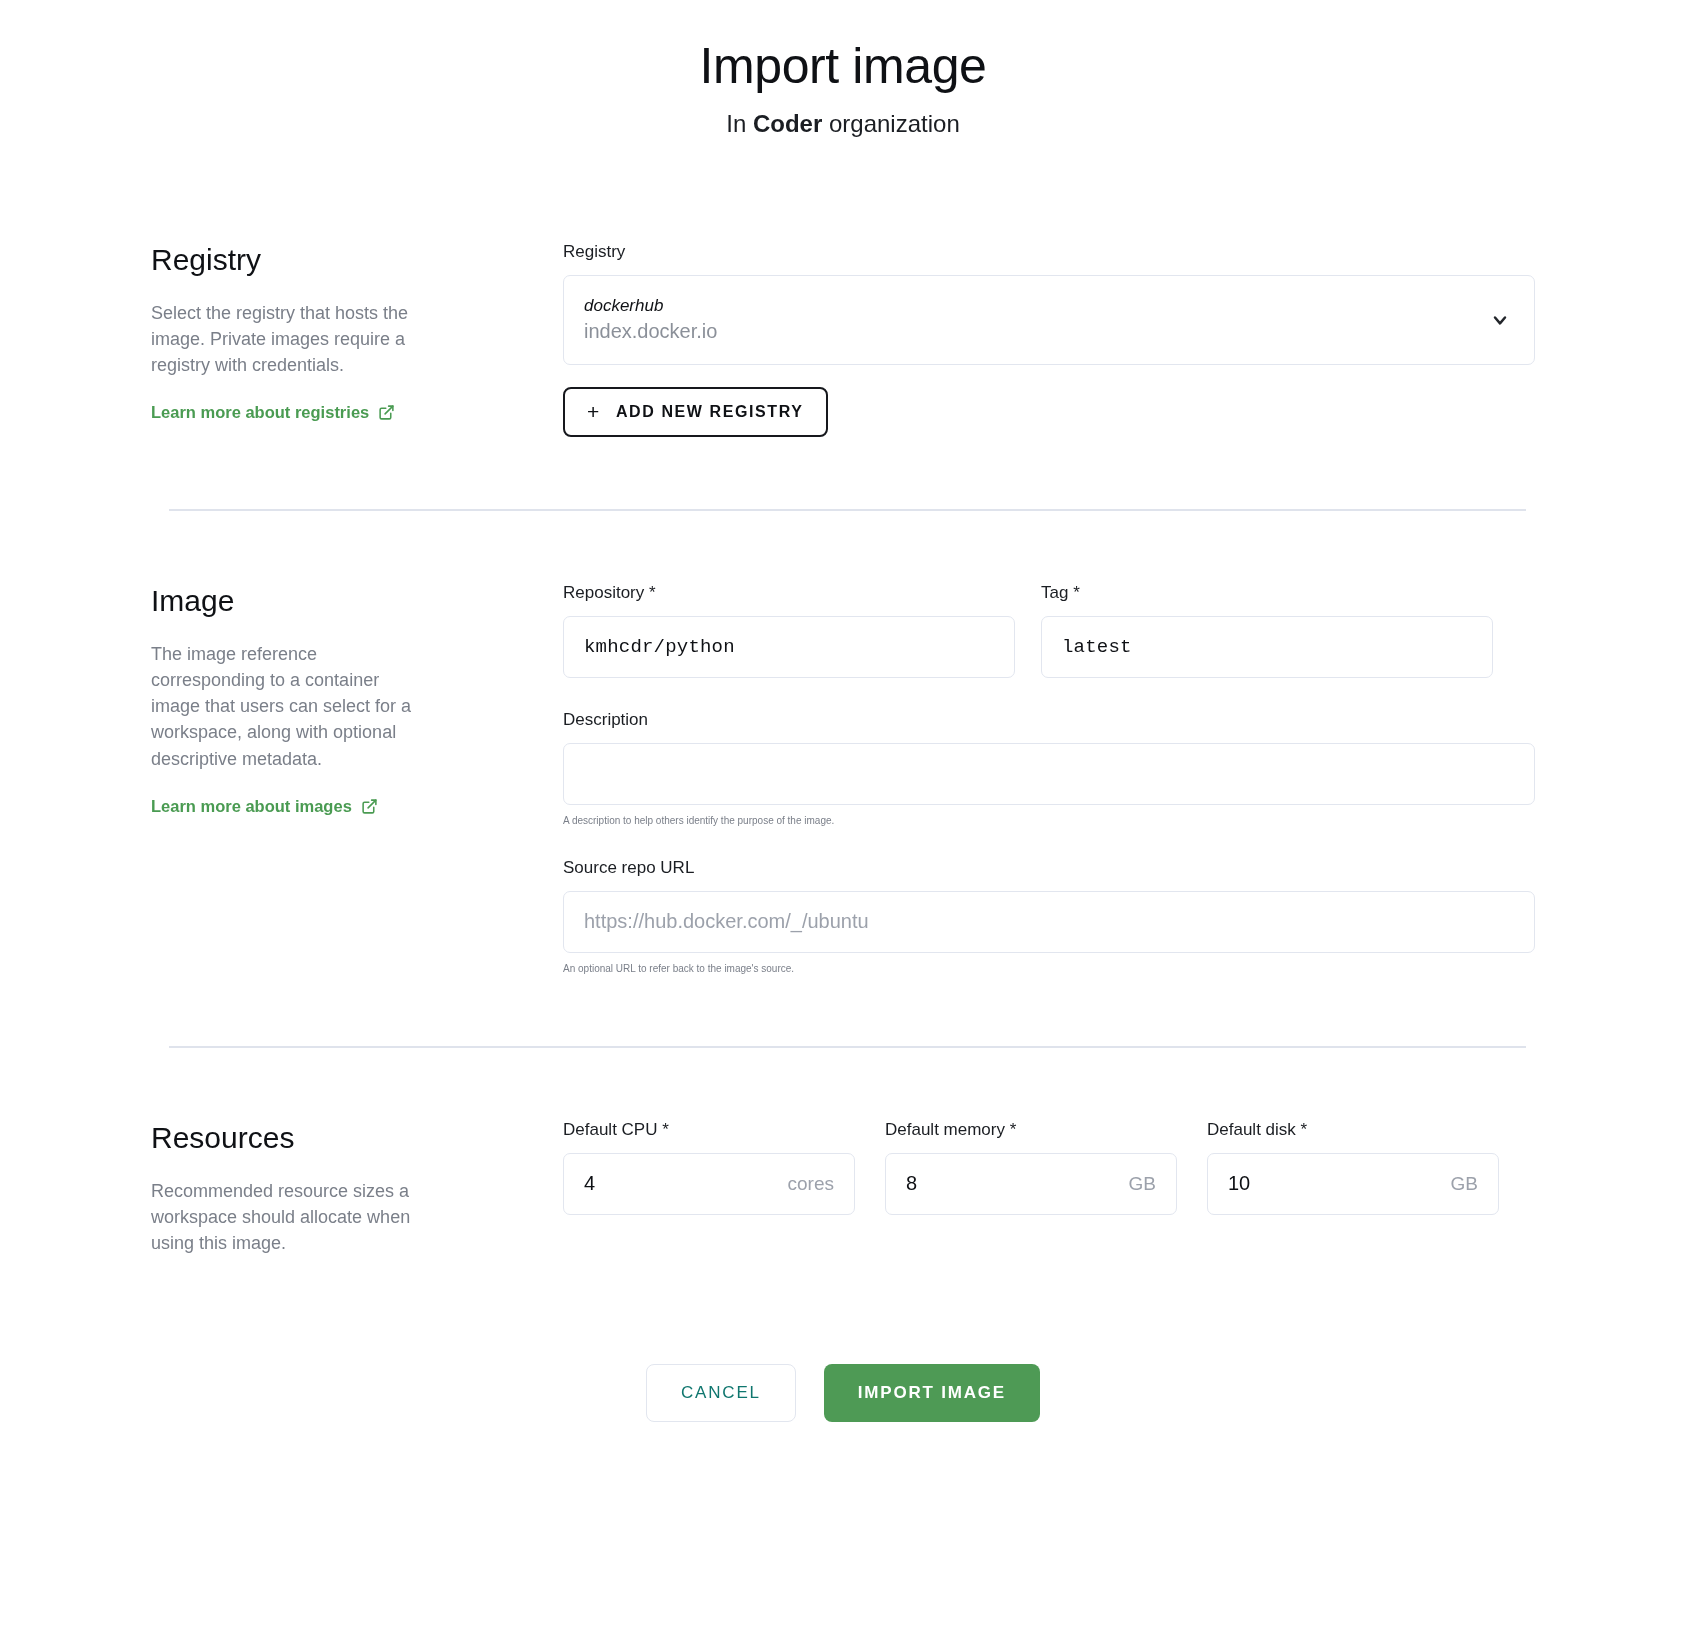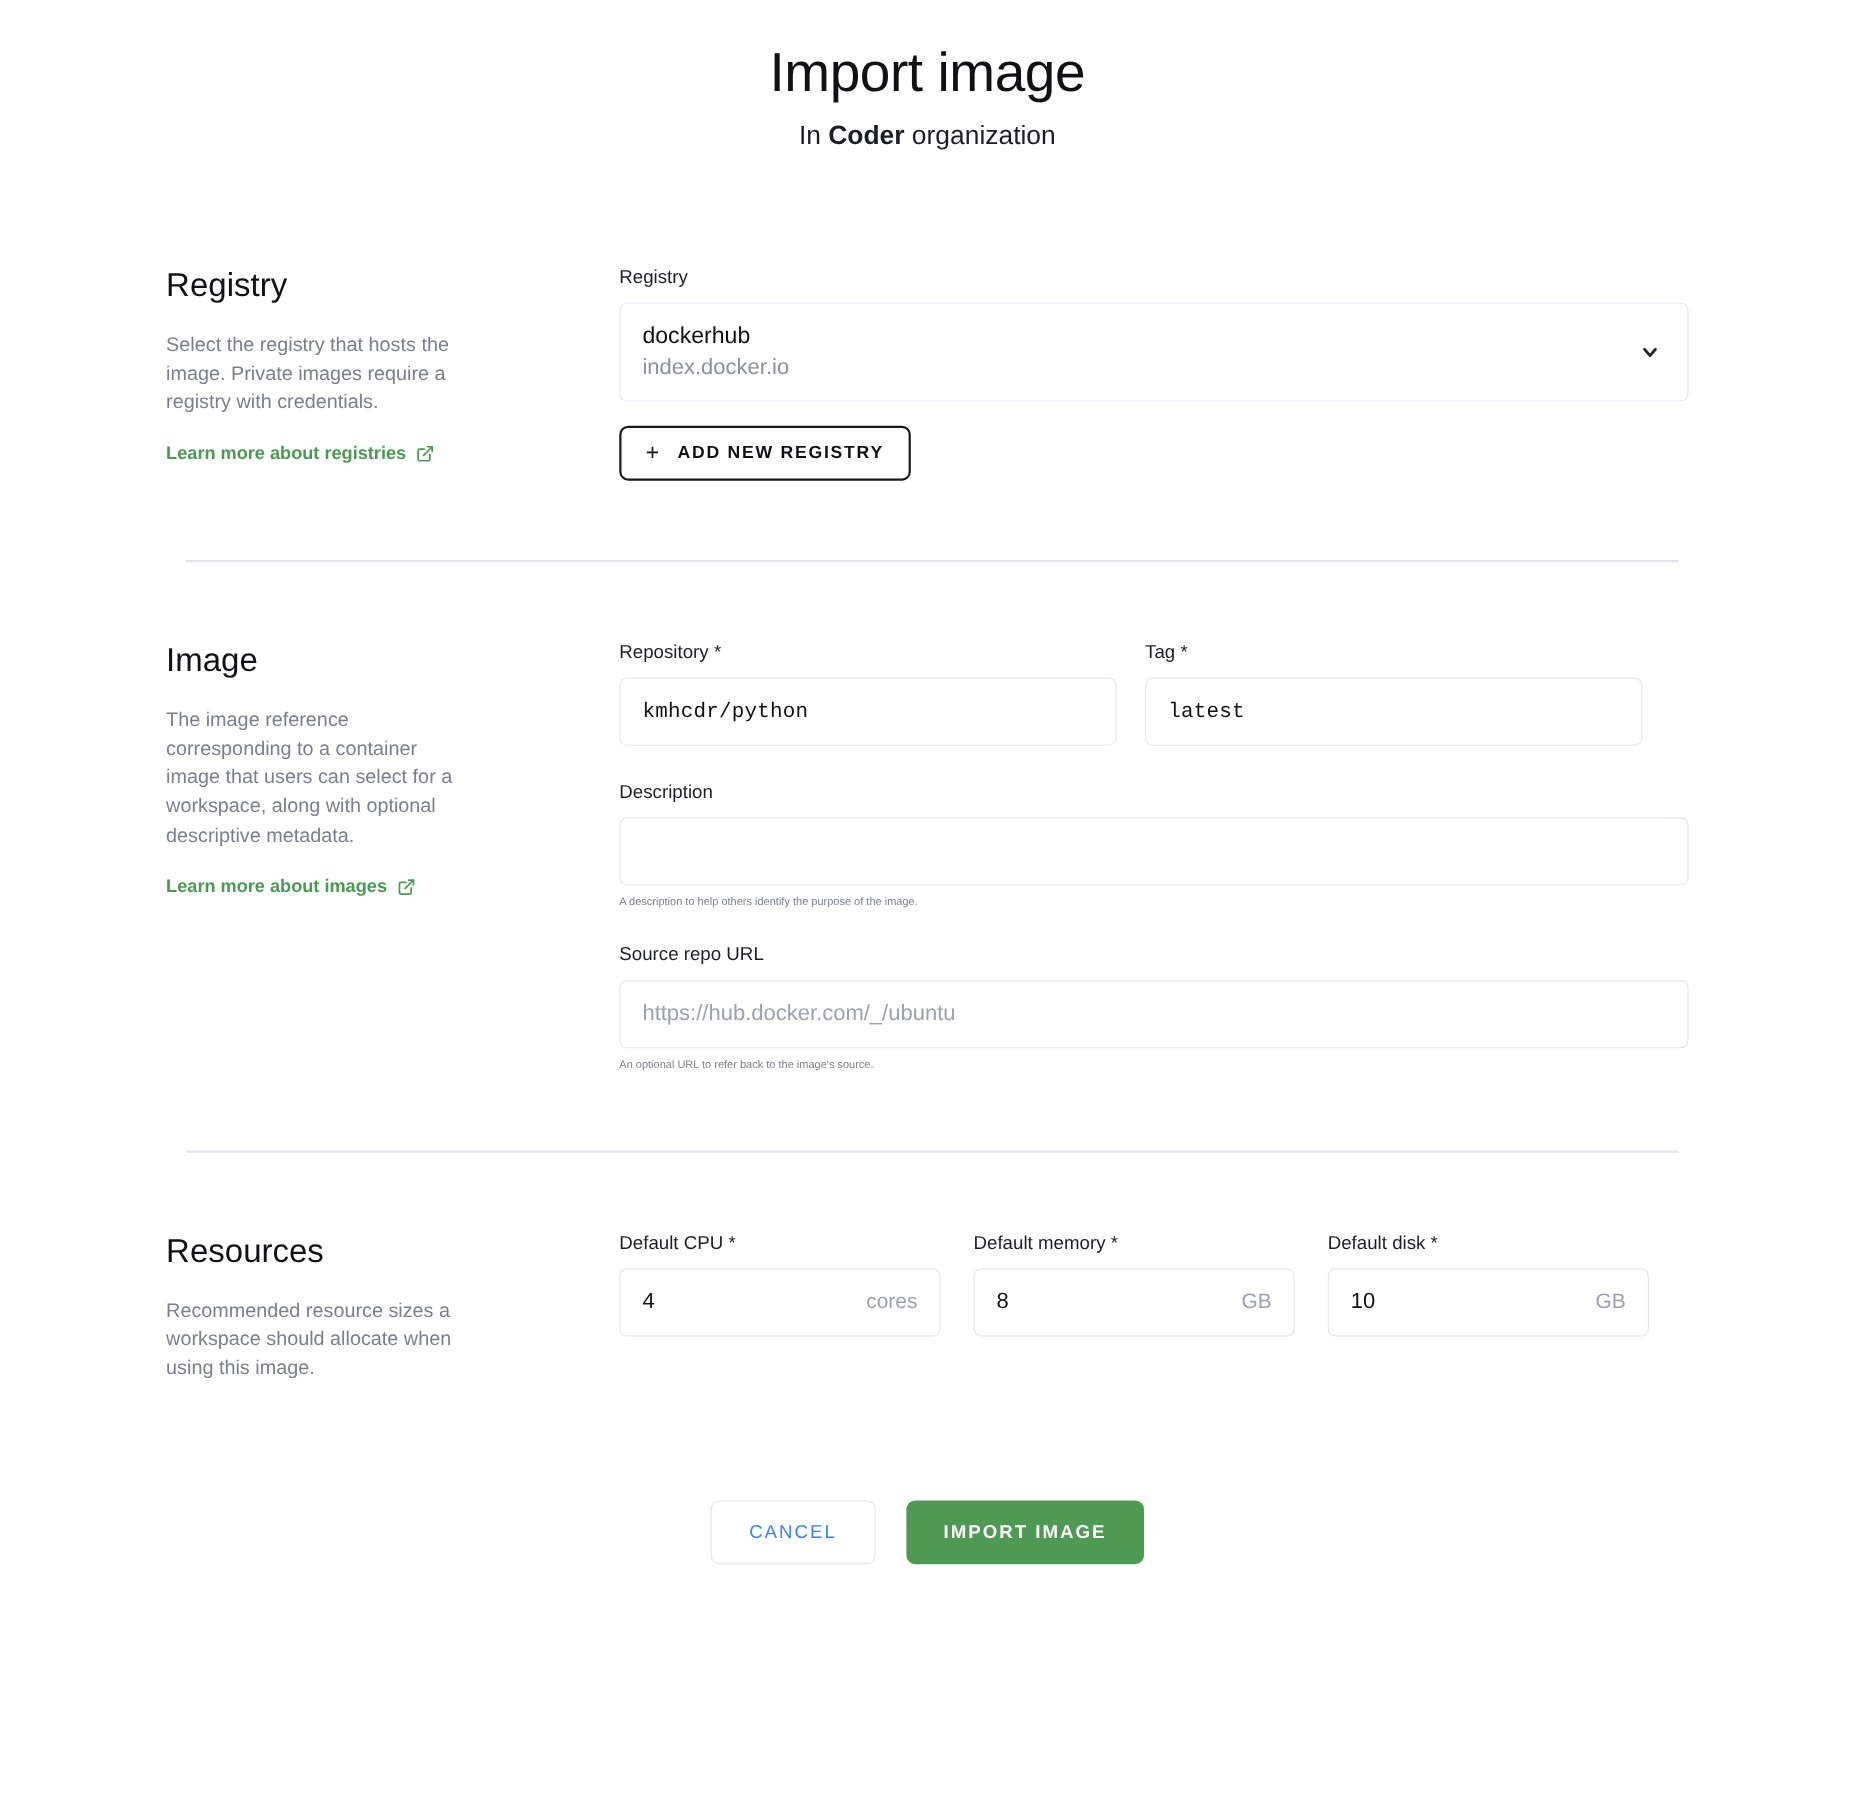--- a/index.html
+++ b/index.html
@@ -147,21 +147,21 @@
     background: #ffffff;
     min-height: 90px;
     display: flex;
     align-items: center;
     padding: 0 24px 0 20px;
     width: 100%;
     cursor: pointer;
     position: relative;
   }
   .select-main { display: flex; flex-direction: column; gap: 3px; }
-  .select-primary { font-size: 21px; color: #0f1115; line-height: 1.2; }
+  .select-primary { font-size: 17px; color: #0f1115; line-height: 1.2; font-style: italic; }
   .select-secondary { font-size: 20px; color: #8b9099; line-height: 1.2; }
   .chevron {
     margin-left: auto;
     color: #23262b;
     display: flex;
     align-items: center;
   }
 
   .btn-outline {
     margin-top: 22px;
@@ -200,21 +200,21 @@
   }
   .btn-cancel {
     border: 1.5px solid #e2e6ef;
     border-radius: 8px;
     background: #ffffff;
     height: 58px;
     padding: 16px 34px;
     font-size: 17px;
     font-weight: 400;
     letter-spacing: 1.8px;
-    color: #3b82f6;
+    color: #0f766e;
     cursor: pointer;
     font-family: "Liberation Sans", sans-serif;
   }
   .btn-primary {
     border: none;
     border-radius: 8px;
     background: #4e9a55;
     height: 58px;
     padding: 0 34px;
     font-size: 17px;

